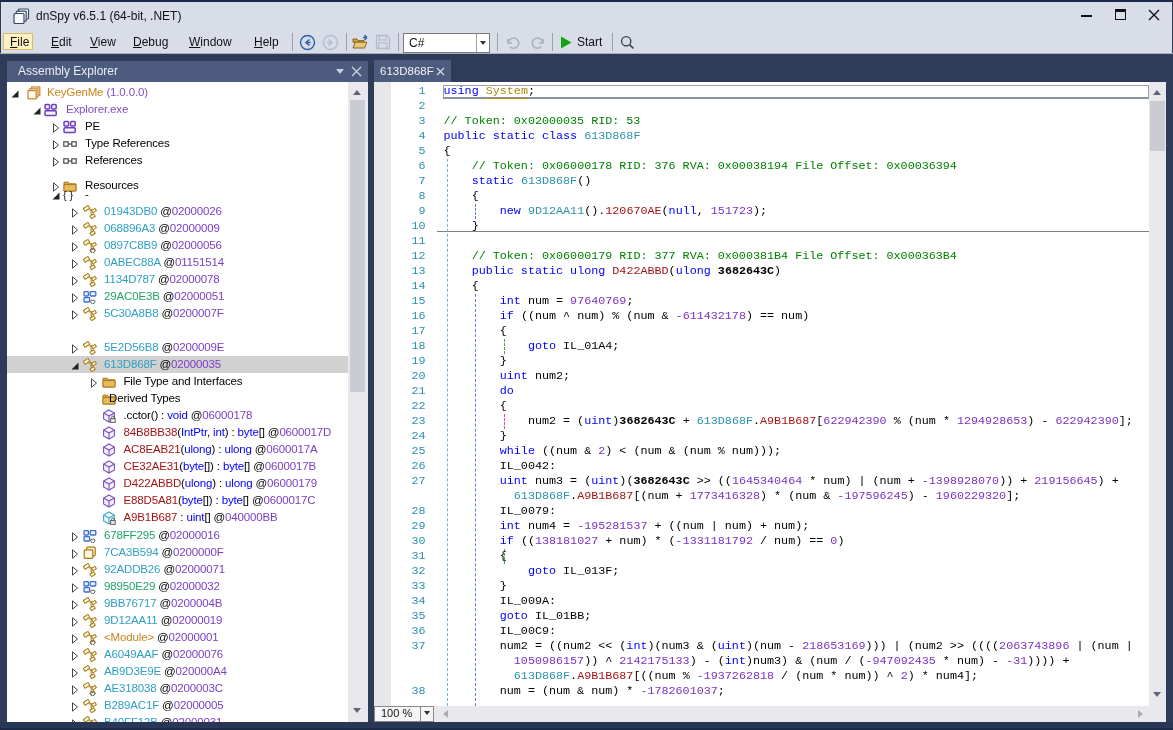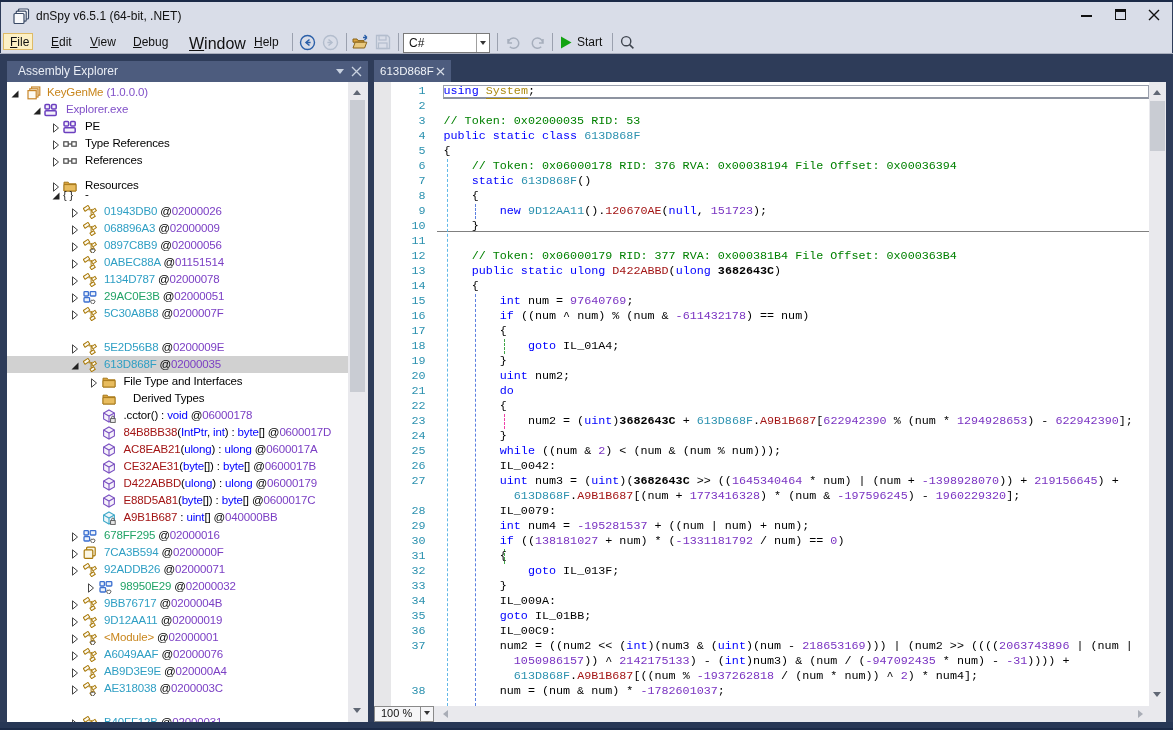--- a/index.html
+++ b/index.html
@@ -17,21 +17,21 @@
 <div class="abs" style="left:1148px;top:9px">
     <svg width="12" height="12" viewBox="0 0 12 12">
       <path d="M1 1 L11 11 M11 1 L1 11" stroke="#111" stroke-width="1.4"></path>
     </svg>
   </div>
 <div class="abs" style="left:3px;top:33px;width:30px;height:17px;background:#fcf0c5;border:1px solid #dfbb66"></div>
 <div class="abs" style="left:10px;top:35px;font-size:12px;color:#111"><span style="text-decoration:underline">F</span>ile</div>
 <div class="abs" style="left:51px;top:35px;font-size:12px;color:#111"><span style="text-decoration:underline">E</span>dit</div>
 <div class="abs" style="left:90px;top:35px;font-size:12px;color:#111"><span style="text-decoration:underline">V</span>iew</div>
 <div class="abs" style="left:133px;top:35px;font-size:12px;color:#111"><span style="text-decoration:underline">D</span>ebug</div>
-<div class="abs" style="left:189px;top:35px;font-size:16px;color:#111"><span style="text-decoration:underline">W</span>indow</div>
+<div class="abs" style="left:189px;top:35px;font-size:12px;color:#111"><span style="text-decoration:underline">W</span>indow</div>
 <div class="abs" style="left:254px;top:35px;font-size:12px;color:#111"><span style="text-decoration:underline">H</span>elp</div>
 <div class="abs" style="left:292px;top:33px;width:1px;height:18px;background:#9ba1af"></div>
 <div class="abs" style="left:299px;top:34px">
     <svg width="17" height="17" viewBox="0 0 17 17">
       <circle cx="8.5" cy="8.5" r="7" fill="none" stroke="#2b5fa8" stroke-width="1.4"></circle>
       <path d="M10.5 5.5 L7 8.5 10.5 11.5" fill="none" stroke="#2b5fa8" stroke-width="1.5"></path>
       <path d="M7 8.5 h4.6" stroke="#2b5fa8" stroke-width="1.5"></path>
     </svg>
   </div>
 <div class="abs" style="left:322px;top:34px">
@@ -246,21 +246,21 @@
         </svg></span><span class="tx" style="left:97px"><span style="color:#2f9fc4">613D868F</span><span style="color:#000000"> </span><span style="color:#000000">@</span><span style="color:#7b3fc4">02000035</span></span></div>
     <div class="trow" style="left:0;top:292.2px"><span class="ex" style="left:82px"><svg width="10" height="10" viewBox="0 0 10 10">
           <path d="M2.5 0.8 L7.5 5 2.5 9.2z" fill="#fff" stroke="#444" stroke-width="1"></path>
         </svg></span><span class="ic" style="left:95px"><svg width="14" height="14" viewBox="0 0 14 14">
           <path d="M1 3.2 h4.2 l1.2 1.6 h6.6 v7.2 h-12z" fill="#d9a33c" stroke="#a87a1c" stroke-width="1"></path>
           <path d="M1 5.6 h12 v6.4 h-12z" fill="#e8bc5e" stroke="#a87a1c" stroke-width="1"></path>
         </svg></span><span class="tx" style="left:116.5px"><span style="color:#000000">File Type and Interfaces</span></span></div>
     <div class="trow" style="left:0;top:309.2px"><span class="ic" style="left:95px"><svg width="14" height="14" viewBox="0 0 14 14">
           <path d="M1 3.2 h4.2 l1.2 1.6 h6.6 v7.2 h-12z" fill="#d9a33c" stroke="#a87a1c" stroke-width="1"></path>
           <path d="M1 5.6 h12 v6.4 h-12z" fill="#e8bc5e" stroke="#a87a1c" stroke-width="1"></path>
-        </svg></span><span class="tx" style="left:126px"><span style="color:#000000">Derived Types</span></span></div>
+        </svg></span><span class="tx" style="left:102px"><span style="color:#000000">Derived Types</span></span></div>
     <div class="trow" style="left:0;top:326.3px"><span class="ic" style="left:95px"><svg width="14" height="14" viewBox="0 0 14 14">
           <g fill="#f6f2fb" stroke="#7b52c2" stroke-width="1.1">
             <path d="M7 1 L12.4 4 v6 L7 13 1.6 10 v-6z"></path>
             <path d="M1.6 4 L7 7 12.4 4 M7 7 v6" fill="none"></path>
           </g>
           <g>
             <rect x="8.6" y="9.6" width="4.6" height="3.8" fill="#e8e8e8" stroke="#555" stroke-width="0.9"></rect>
             <path d="M9.6 9.6 v-1.2 a1.3 1.3 0 0 1 2.6 0 v1.2" fill="none" stroke="#555" stroke-width="0.9"></path>
           </g>
         </svg></span><span class="tx" style="left:116.5px"><span style="color:#000000">.cctor() : </span><span style="color:#0000ff">void</span><span style="color:#000000"> </span><span style="color:#000000">@</span><span style="color:#7b3fc4">06000178</span></span></div>
@@ -325,21 +325,21 @@
     <div class="trow" style="left:0;top:479.5px"><span class="ex" style="left:63px"><svg width="10" height="10" viewBox="0 0 10 10">
           <path d="M2.5 0.8 L7.5 5 2.5 9.2z" fill="#fff" stroke="#444" stroke-width="1"></path>
         </svg></span><span class="ic" style="left:76px"><svg width="14" height="14" viewBox="0 0 14 14">
           <g fill="#fdfaf0" stroke="#a9790a" stroke-width="1">
             <path d="M5.6 4.8 h2.5 v5 h1.2 M8.1 4.8 l1.3 -0.5" fill="none"></path>
             <rect x="0.7" y="1.7" width="5.6" height="3.3" transform="rotate(-33 3.5 3.3)"></rect>
             <rect x="8.9" y="4.3" width="4.1" height="2.7" transform="rotate(-33 10.9 5.6)"></rect>
             <rect x="7.4" y="9.7" width="4.4" height="3" transform="rotate(-33 9.6 11.2)"></rect>
           </g>
         </svg></span><span class="tx" style="left:97px"><span style="color:#2f9fc4">92ADDB26</span><span style="color:#000000"> </span><span style="color:#000000">@</span><span style="color:#7b3fc4">02000071</span></span></div>
-    <div class="trow" style="left:16px;top:496.6px"><span class="ex" style="left:63px"><svg width="10" height="10" viewBox="0 0 10 10">
+    <div class="trow" style="left:0;top:496.6px"><span class="ex" style="left:63px"><svg width="10" height="10" viewBox="0 0 10 10">
           <path d="M2.5 0.8 L7.5 5 2.5 9.2z" fill="#fff" stroke="#444" stroke-width="1"></path>
         </svg></span><span class="ic" style="left:76px"><svg width="14" height="14" viewBox="0 0 14 14">
           <g fill="#eef3fb" stroke="#3b6fd0" stroke-width="1.3">
             <rect x="1" y="1.6" width="4.4" height="4.4" rx="0.8"></rect>
             <rect x="7.2" y="1.6" width="5.6" height="4.4" rx="0.8"></rect>
             <rect x="1" y="7.6" width="5.6" height="4.4" rx="0.8"></rect>
           </g>
           <path d="M9.8 10.4 c-1.2-.9-3.1.5-1.5 2.4 l1.5 1.6 1.5-1.6 c1.6-1.9-.3-3.3-1.5-2.4z" fill="#fff" stroke="#4a4a4a" stroke-width="1"></path>
         </svg></span><span class="tx" style="left:97px"><span style="color:#21a366">98950E29</span><span style="color:#000000"> </span><span style="color:#000000">@</span><span style="color:#7b3fc4">02000032</span></span></div>
     <div class="trow" style="left:0;top:513.6px"><span class="ex" style="left:63px"><svg width="10" height="10" viewBox="0 0 10 10">
@@ -397,20 +397,30 @@
           <path d="M2.5 0.8 L7.5 5 2.5 9.2z" fill="#fff" stroke="#444" stroke-width="1"></path>
         </svg></span><span class="ic" style="left:76px"><svg width="14" height="14" viewBox="0 0 14 14">
           <g fill="#fdfaf0" stroke="#a9790a" stroke-width="1">
             <path d="M5.6 4.8 h2.5 v5 h1.2 M8.1 4.8 l1.3 -0.5" fill="none"></path>
             <rect x="0.7" y="1.7" width="5.6" height="3.3" transform="rotate(-33 3.5 3.3)"></rect>
             <rect x="8.9" y="4.3" width="4.1" height="2.7" transform="rotate(-33 10.9 5.6)"></rect>
             <rect x="7.4" y="9.7" width="4.4" height="3" transform="rotate(-33 9.6 11.2)"></rect>
           </g>
           <path d="M9.8 10.4 c-1.2-.9-3.1.5-1.5 2.4 l1.5 1.6 1.5-1.6 c1.6-1.9-.3-3.3-1.5-2.4z" fill="#fff" stroke="#4a4a4a" stroke-width="1"></path>
         </svg></span><span class="tx" style="left:97px"><span style="color:#2f9fc4">AE318038</span><span style="color:#000000"> </span><span style="color:#000000">@</span><span style="color:#7b3fc4">0200003C</span></span></div>
+    <div class="trow" style="left:0;top:615.8px"><span class="ex" style="left:63px"><svg width="10" height="10" viewBox="0 0 10 10">
+          <path d="M2.5 0.8 L7.5 5 2.5 9.2z" fill="#fff" stroke="#444" stroke-width="1"></path>
+        </svg></span><span class="ic" style="left:76px"><svg width="14" height="14" viewBox="0 0 14 14">
+          <g fill="#fdfaf0" stroke="#a9790a" stroke-width="1">
+            <path d="M5.6 4.8 h2.5 v5 h1.2 M8.1 4.8 l1.3 -0.5" fill="none"></path>
+            <rect x="0.7" y="1.7" width="5.6" height="3.3" transform="rotate(-33 3.5 3.3)"></rect>
+            <rect x="8.9" y="4.3" width="4.1" height="2.7" transform="rotate(-33 10.9 5.6)"></rect>
+            <rect x="7.4" y="9.7" width="4.4" height="3" transform="rotate(-33 9.6 11.2)"></rect>
+          </g>
+        </svg></span><span class="tx" style="left:97px"><span style="color:#2f9fc4">B289AC1F</span><span style="color:#000000"> </span><span style="color:#000000">@</span><span style="color:#7b3fc4">02000005</span></span></div>
     <div class="trow" style="left:0;top:632.8px"><span class="ex" style="left:63px"><svg width="10" height="10" viewBox="0 0 10 10">
           <path d="M2.5 0.8 L7.5 5 2.5 9.2z" fill="#fff" stroke="#444" stroke-width="1"></path>
         </svg></span><span class="ic" style="left:76px"><svg width="14" height="14" viewBox="0 0 14 14">
           <g fill="#fdfaf0" stroke="#a9790a" stroke-width="1">
             <path d="M5.6 4.8 h2.5 v5 h1.2 M8.1 4.8 l1.3 -0.5" fill="none"></path>
             <rect x="0.7" y="1.7" width="5.6" height="3.3" transform="rotate(-33 3.5 3.3)"></rect>
             <rect x="8.9" y="4.3" width="4.1" height="2.7" transform="rotate(-33 10.9 5.6)"></rect>
             <rect x="7.4" y="9.7" width="4.4" height="3" transform="rotate(-33 9.6 11.2)"></rect>
           </g>
         </svg></span><span class="tx" style="left:97px"><span style="color:#2f9fc4">B40FF12B</span><span style="color:#000000"> </span><span style="color:#000000">@</span><span style="color:#7b3fc4">02000031</span></span></div>

